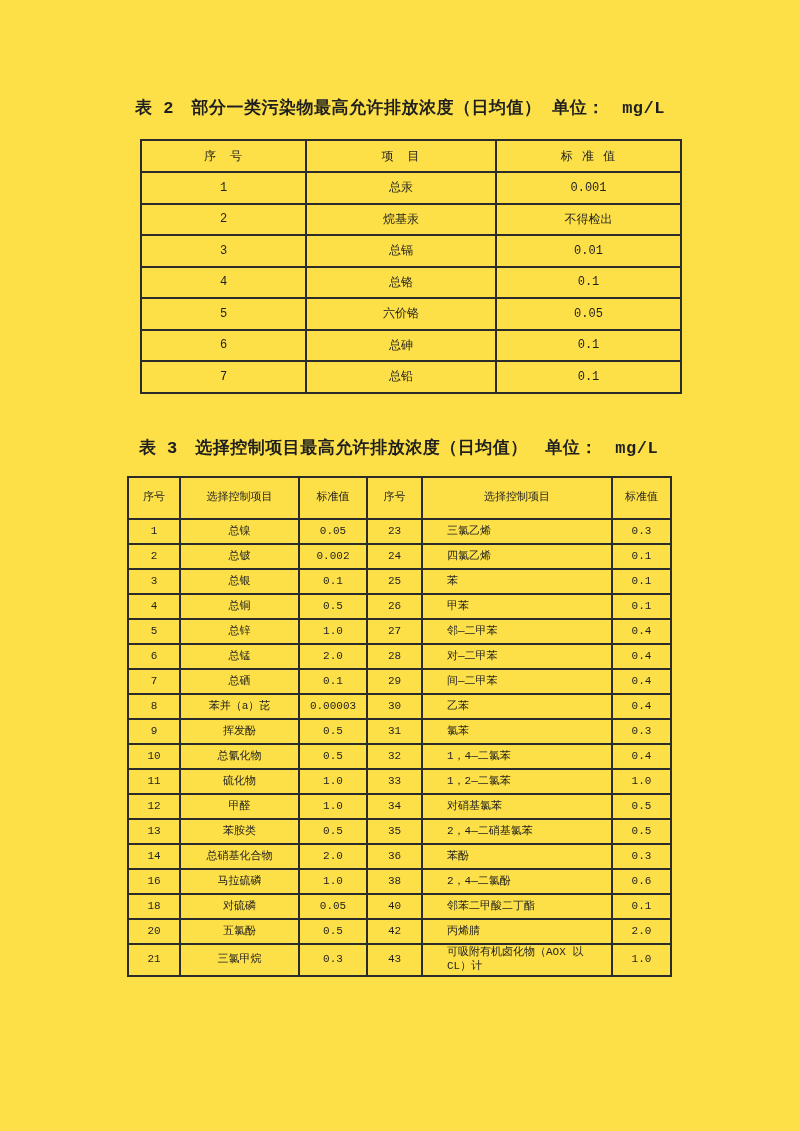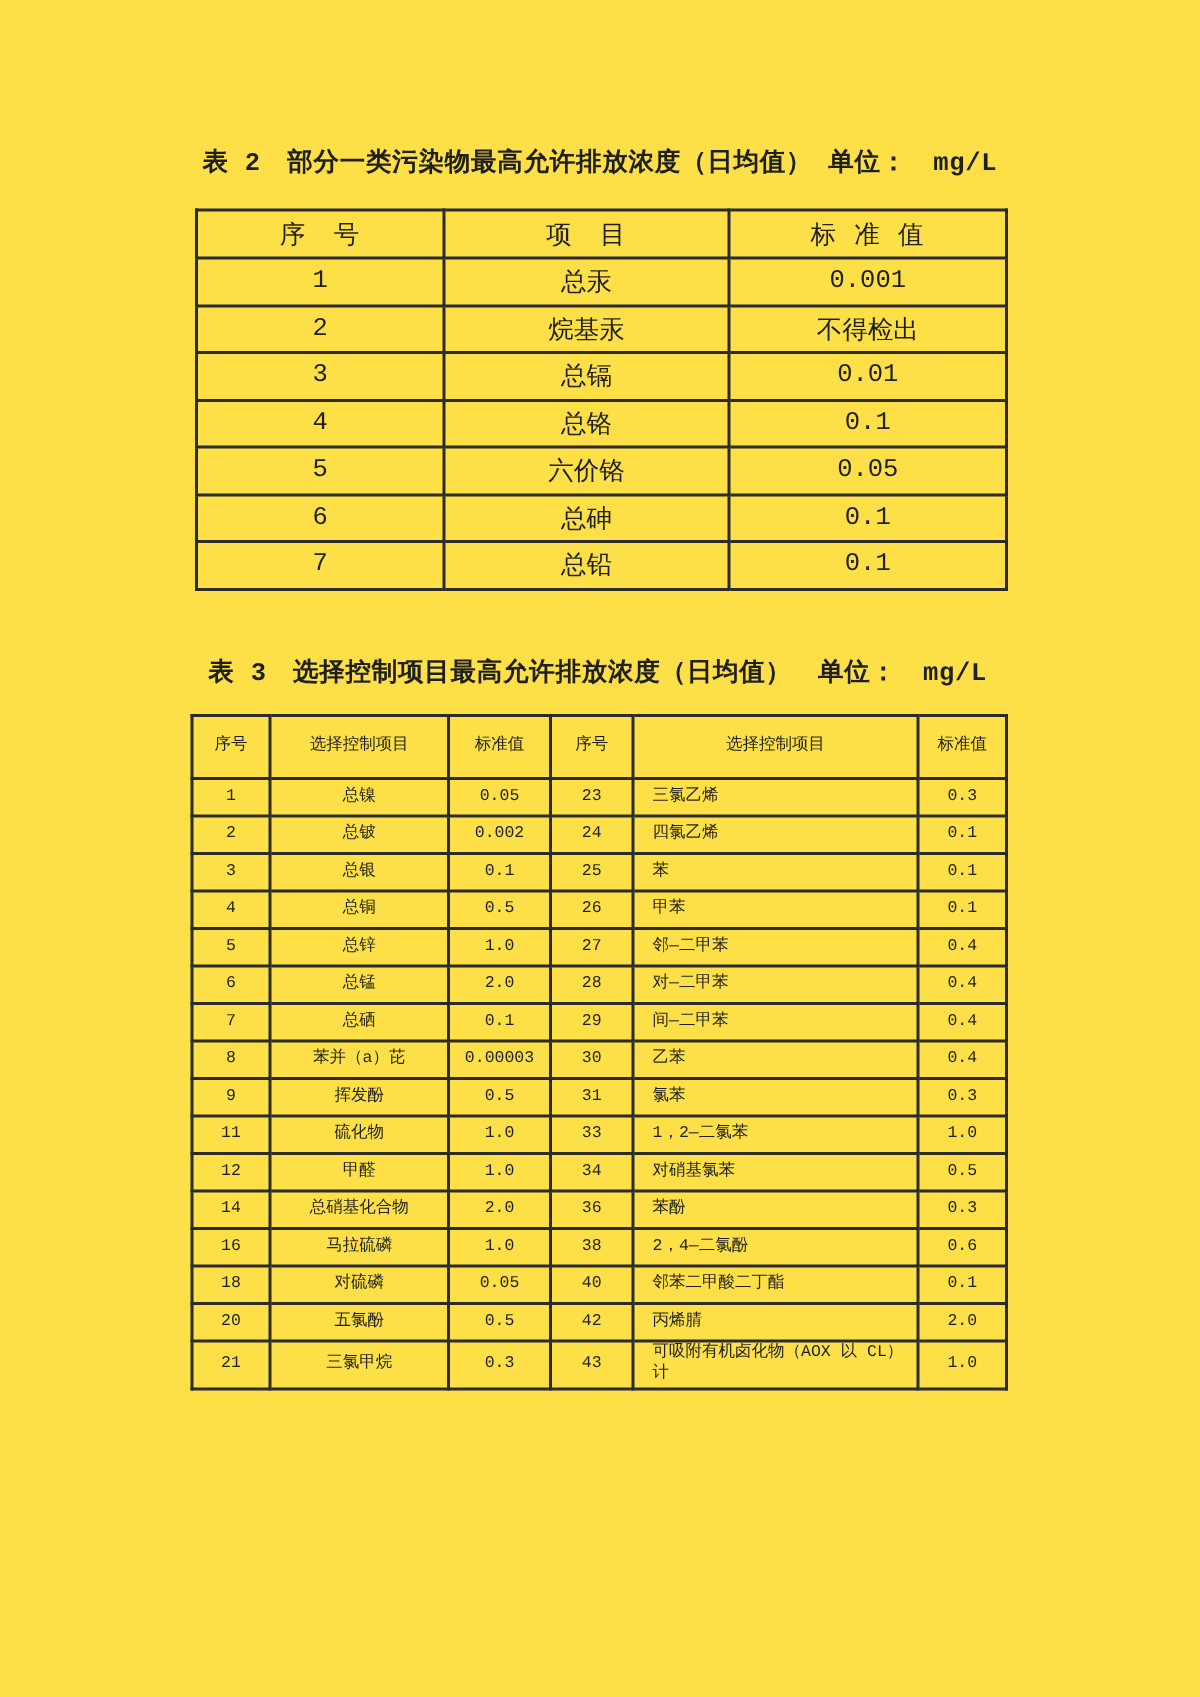--- a/index.html
+++ b/index.html
@@ -29,28 +29,28 @@
   }
   th, td {
     border:2px solid #2b2b2b;
     text-align:center;
     vertical-align:middle;
     font-weight:normal;
     padding:0;
     overflow:hidden;
   }
 
-  .tbl-2 { left:130px; top:139px; width:540px; font-size:17px; }
+  .tbl-2 { left:140px; top:139px; width:540px; font-size:12px; }
   .tbl-2 th { height:30px; letter-spacing:1px; }
   .tbl-2 td { height:29.5px; }
 
   .tbl-3 { left:127px; top:476px; width:543px; font-size:11px; }
   .tbl-3 th { height:40px; line-height:1.25; }
   .tbl-3 td { height:21px; line-height:1.25; padding:1px 2px; }
-  .tbl-3 td:nth-child(5) { text-align:left; padding-left:12px; padding-right:4px; }
+  .tbl-3 td:nth-child(5) { text-align:left; padding-left:24px; padding-right:4px; }
 </style>
 </head>
 <body>
 
 <div class="page">
 
   <div class="doc-title title-2">表 2　部分一类污染物最高允许排放浓度（日均值） 单位：　mg/L</div>
 
   <table class="tbl-2">
     <colgroup>
@@ -192,33 +192,49 @@
         </tr>
         <tr>
           <td>9</td>
           <td>挥发酚</td>
           <td>0.5</td>
           <td>31</td>
           <td>氯苯</td>
           <td>0.3</td>
         </tr>
         <tr>
+          <td>10</td>
+          <td>总氰化物</td>
+          <td>0.5</td>
+          <td>32</td>
+          <td>1，4—二氯苯</td>
+          <td>0.4</td>
+        </tr>
+        <tr>
           <td>11</td>
           <td>硫化物</td>
           <td>1.0</td>
           <td>33</td>
           <td>1，2—二氯苯</td>
           <td>1.0</td>
         </tr>
         <tr>
           <td>12</td>
           <td>甲醛</td>
           <td>1.0</td>
           <td>34</td>
           <td>对硝基氯苯</td>
+          <td>0.5</td>
+        </tr>
+        <tr>
+          <td>13</td>
+          <td>苯胺类</td>
+          <td>0.5</td>
+          <td>35</td>
+          <td>2，4—二硝基氯苯</td>
           <td>0.5</td>
         </tr>
         <tr>
           <td>14</td>
           <td>总硝基化合物</td>
           <td>2.0</td>
           <td>36</td>
           <td>苯酚</td>
           <td>0.3</td>
         </tr>

